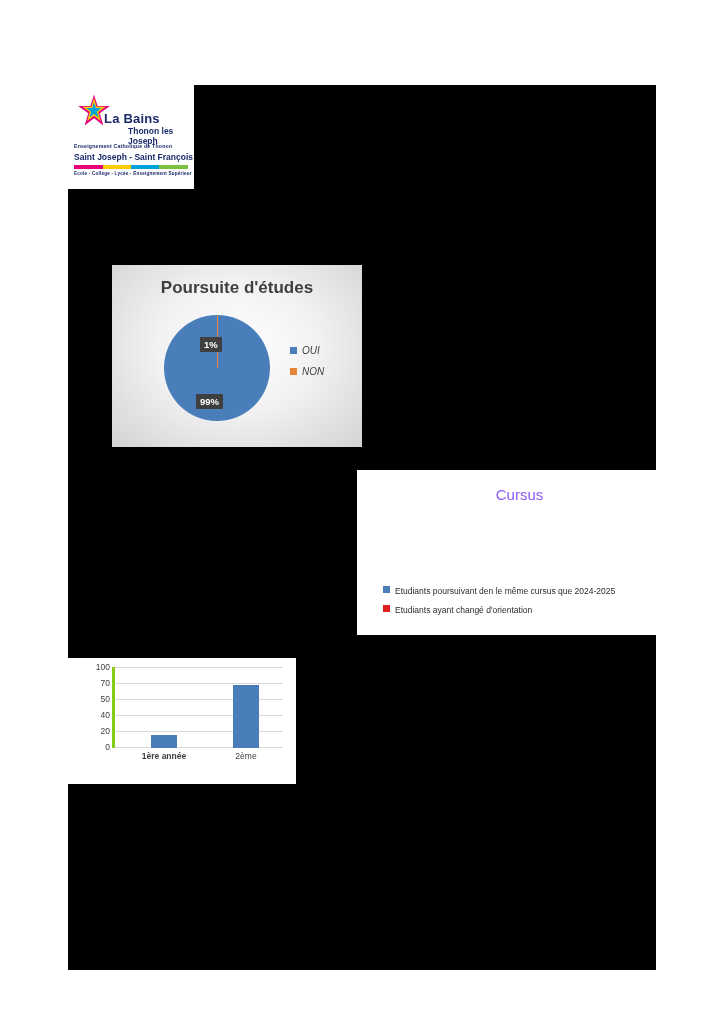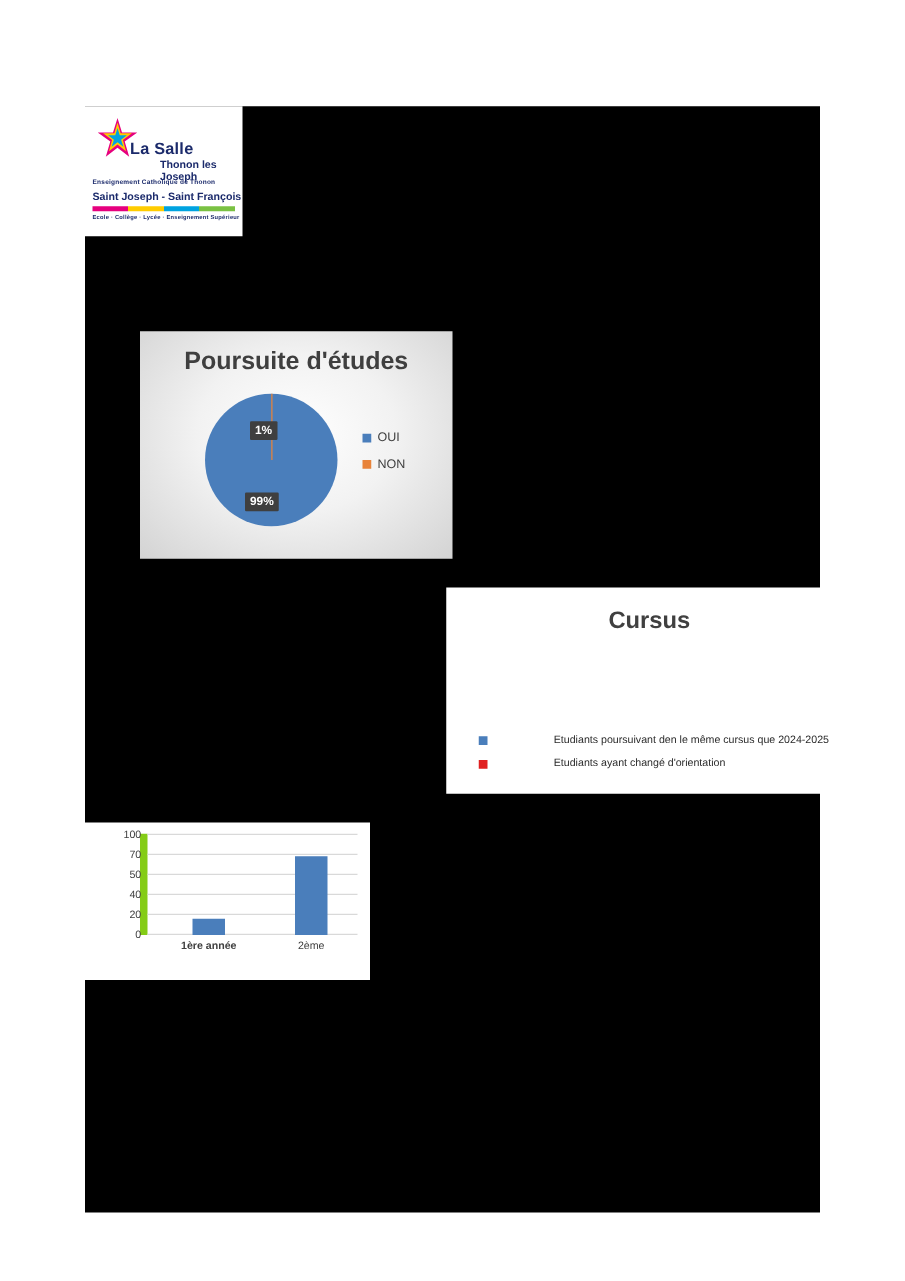--- a/index.html
+++ b/index.html
@@ -101,21 +101,21 @@
     top: 265px;
     width: 250px;
     height: 182px;
     background: radial-gradient(ellipse at 50% 45%, #ffffff 0%, #f2f2f2 45%, #d3d3d3 100%);
   }
   #chart1-title {
     position: absolute;
     left: 0; right: 0;
     top: 13px;
     text-align: center;
-    font-size: 20px;
+    font-size: 17px;
     font-weight: bold;
     color: #3f3f3f;
   }
   #chart1-pie {
     position: absolute;
     left: 52px;
     top: 50px;
     width: 106px;
     height: 106px;
     border-radius: 50%;
@@ -140,20 +140,21 @@
     white-space: nowrap;
   }
   #chart1-label-non { left: 88px; top: 72px; }
   #chart1-label-oui { left: 84px; top: 129px; }
   #chart1-legend {
     position: absolute;
     left: 178px;
     top: 80px;
     font-size: 10px;
     color: #404040;
+    font-style: italic;
   }
   #chart1-legend .legend-row {
     display: flex;
     align-items: center;
     margin-bottom: 10px;
   }
   #chart1-legend .swatch {
     width: 7px;
     height: 7px;
     margin-right: 5px;
@@ -167,23 +168,23 @@
     top: 470px;
     width: 325px;
     height: 165px;
     background: #ffffff;
   }
   #chart2-title {
     position: absolute;
     left: 0; right: 0;
     top: 16px;
     text-align: center;
-    font-size: 19px;
-    font-weight: bold;
-    color: #404040;
+    font-size: 15px;
+    font-weight: normal;
+    color: #8b5cf6;
   }
   #chart2-pie-wrap {
     position: absolute;
     left: 119px;
     top: 44px;
     width: 88px;
     height: 50px;
   }
   #chart2-pie-side {
     position: absolute;
@@ -215,23 +216,22 @@
   }
   #chart2-legend {
     position: absolute;
     left: 26px;
     top: 116px;
     font-size: 8.5px;
     color: #2b2b2b;
   }
   #chart2-legend .legend-row {
     display: flex;
-    align-items: flex-end;
+    align-items: flex-start;
     margin-bottom: 9px;
-    gap: 48px;
   }
   #chart2-legend .swatch {
     width: 7px;
     height: 7px;
     margin-right: 5px;
     display: inline-block;
   }
 
   
   #chart3 {
@@ -241,21 +241,21 @@
     width: 228px;
     height: 126px;
     background: #ffffff;
   }
   #chart3-plot {
     position: absolute;
     left: 44px;
     top: 9px;
     width: 168px;
     height: 81px;
-    border-left: 6px solid #84cc16;
+    border-left: 3px solid #84cc16;
   }
   .gridline {
     position: absolute;
     left: 0;
     width: 100%;
     height: 1px;
     background: #d9d9d9;
   }
   .ytick {
     position: absolute;
@@ -287,21 +287,21 @@
 <div id="page">
 
   <div id="doc-body"></div>
 
   <div id="logo-block">
     <svg id="logo-star" viewBox="0 0 100 100">
       <polygon points="50,4 60,36 94,36 66,56 76,90 50,70 24,90 34,56 6,36 40,36" fill="#e6007e"></polygon>
       <polygon points="50,14 57,38 82,38 62,53 69,78 50,63 31,78 38,53 18,38 43,38" fill="#ffcc00"></polygon>
       <polygon points="50,26 55,42 71,42 58,52 63,68 50,58 37,68 42,52 29,42 45,42" fill="#00a3e0"></polygon>
     </svg>
-    <div id="logo-title">La Salle</div>
+    <div id="logo-title">La Bains</div>
     <div id="logo-sub1">Thonon les Joseph</div>
     <div id="logo-sub2">Enseignement Catholique de Thonon</div>
     <div id="logo-sub3">Saint Joseph - Saint François</div>
     <div id="logo-rule"></div>
     <div id="logo-footer">Ecole · Collège · Lycée · Enseignement Supérieur</div>
   </div>
 
   <div id="chart1">
     <div id="chart1-title">Poursuite d'études</div>
     <div id="chart1-pie">

